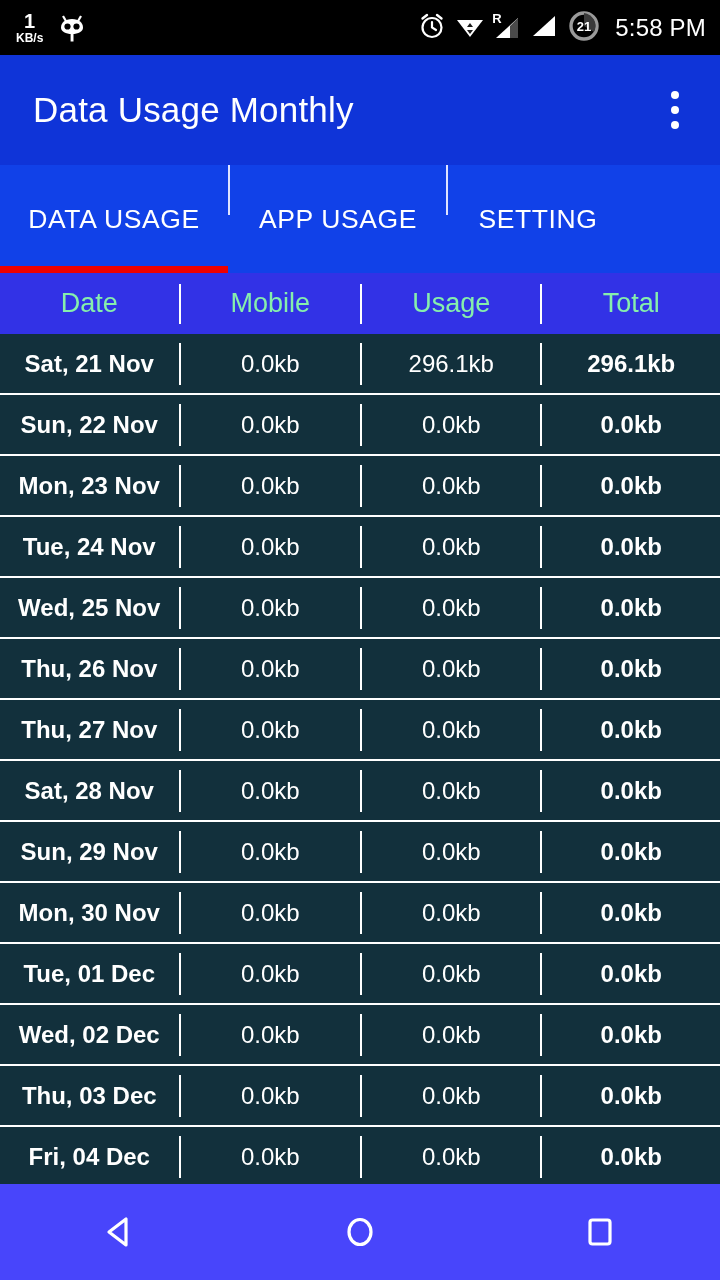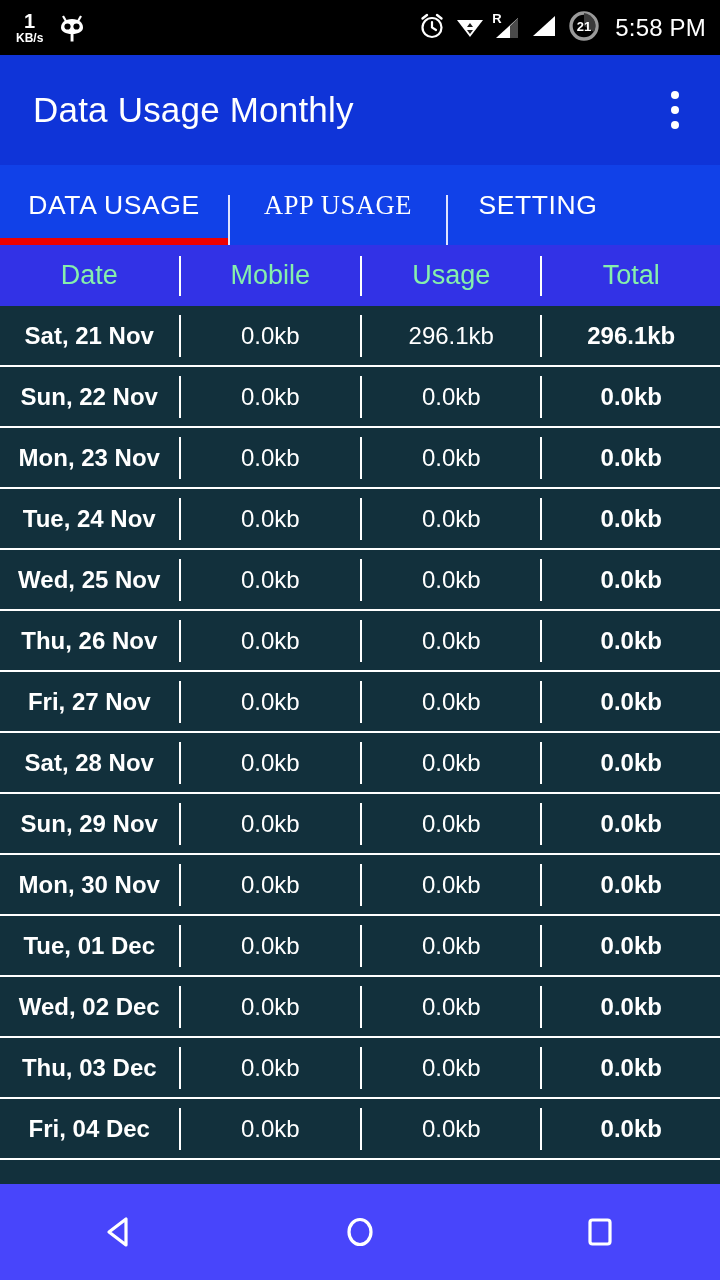--- a/index.html
+++ b/index.html
@@ -34,30 +34,30 @@
     display:flex; align-items:center; padding:0 22px 0 33px;
     position:relative;
   }
   .app-title { color:#fff; font-size:35px; font-weight:normal; letter-spacing:0.2px; }
   .overflow { margin-left:auto; width:46px; height:62px; display:flex; flex-direction:column;
               align-items:center; justify-content:center; gap:7px; cursor:pointer; }
   .overflow i { display:block; width:8px; height:8px; border-radius:50%; background:#fff; }
 
   
   .tabbar {
-    height:80px; background:#1141e8; flex:none;
-    display:flex; align-items:flex-end; position:relative;
+    height:108px; background:#1141e8; flex:none;
+    display:flex; align-items:flex-start; position:relative;
   }
   .tab {
     display:flex; align-items:center; justify-content:center;
     height:100%; position:relative; cursor:pointer;
   }
   .tab-label { color:#fff; font-size:26.5px; font-weight:normal; letter-spacing:0.6px; white-space:nowrap; }
   .tab.t0 { width:228px; }
-  .tab.t1 { width:216px;font-family:Liberation Serif, serif; }
+  .tab.t1 { width:216px; }
   .tab.t2 { width:180px; }
   .tab-sep { width:2px; height:50px; background:#dfe3ff; flex:none; }
   .tab-indicator {
     position:absolute; left:0; bottom:0; width:228px; height:7px; background:#ee0000;
   }
 
   
   .table { flex:1 1 auto; display:flex; flex-direction:column; background:#12303c; min-height:0; }
   .thead {
     height:61px; background:#3232e6; flex:none;
@@ -240,21 +240,21 @@
         <div class="trow">
           <div class="td date col-date">Thu, 26 Nov</div>
           <div class="vdiv"></div>
           <div class="td mobile col-mob">0.0kb</div>
           <div class="vdiv"></div>
           <div class="td wifi col-wifi">0.0kb</div>
           <div class="vdiv"></div>
           <div class="td total col-tot">0.0kb</div>
         </div>
         <div class="trow">
-          <div class="td date col-date">Fri, 27 Nov</div>
+          <div class="td date col-date">Thu, 27 Nov</div>
           <div class="vdiv"></div>
           <div class="td mobile col-mob">0.0kb</div>
           <div class="vdiv"></div>
           <div class="td wifi col-wifi">0.0kb</div>
           <div class="vdiv"></div>
           <div class="td total col-tot">0.0kb</div>
         </div>
         <div class="trow">
           <div class="td date col-date">Sat, 28 Nov</div>
           <div class="vdiv"></div>

